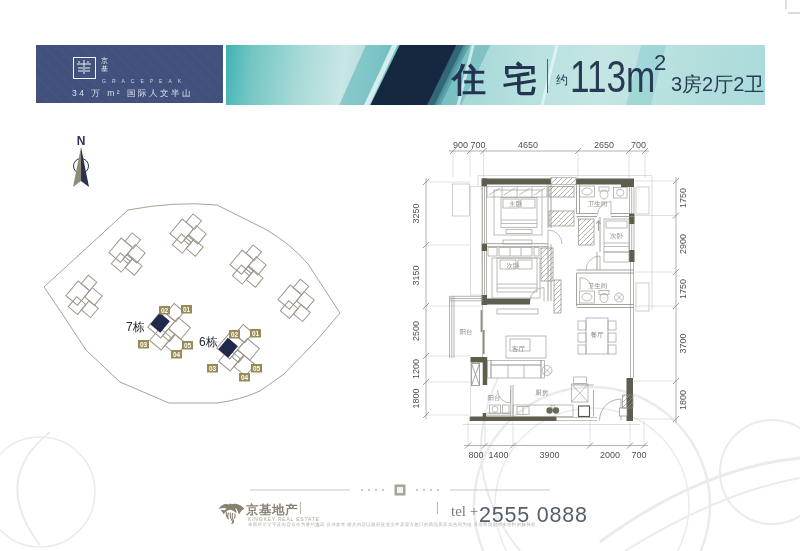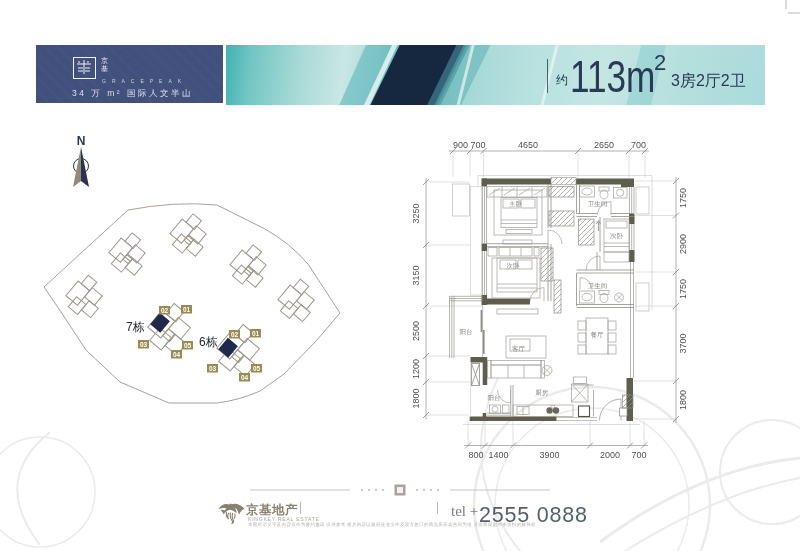--- a/index.html
+++ b/index.html
@@ -47,29 +47,30 @@
   <div class="abs" style="left:128px;top:-12px;width:34px;height:85px;background:#49aeb4;transform:rotate(24deg);opacity:.5;"></div>
   <div class="abs" style="left:152px;top:-12px;width:5px;height:85px;background:#eef8f6;transform:rotate(25deg);opacity:.8;"></div>
 
   <div class="abs" style="left:160px;top:-30px;width:60px;height:130px;background:#16283f;transform:rotate(26deg);border-radius:0 0 90px 14px;"></div>
   <div class="abs" style="left:214px;top:-30px;width:12px;height:130px;background:#3d7b8c;transform:rotate(26deg);opacity:.75;"></div>
   <div class="abs" style="left:222px;top:-30px;width:24px;height:130px;background:#5fb0b4;transform:rotate(26deg);opacity:.55;"></div>
   <div class="abs" style="left:238px;top:-12px;width:2.5px;height:85px;background:#ffffff;transform:rotate(14deg);opacity:.6;"></div>
   <div class="abs" style="left:322px;top:-12px;width:2.5px;height:85px;background:#ffffff;transform:rotate(14deg);opacity:.5;"></div>
   <div class="abs" style="left:408px;top:-12px;width:24px;height:85px;background:#8fcfd0;transform:rotate(14deg);opacity:.6;"></div>
 
+  <div class="abs" style="left:226px;top:12px;color:#223450;font-size:34px;font-weight:bold;letter-spacing:17px;">住宅</div>
 
   <div class="abs" style="left:321px;top:14px;width:1.4px;height:34px;background:#49606e;"></div>
 
   <div class="abs" style="left:330px;top:27px;color:#23354f;font-size:12px;">约</div>
 
   <div class="abs" style="left:344px;top:7px;color:#283a54;font-size:44px;transform:scaleX(0.8);transform-origin:0 0;">113m</div>
   <div class="abs" style="left:428px;top:5px;color:#283a54;font-size:22px;">2</div>
 
-  <div class="abs" style="left:445px;top:26px;color:#283a54;font-size:16px;">3房2厅2卫</div>
+  <div class="abs" style="left:445px;top:26px;color:#283a54;font-size:20px;">3房2厅2卫</div>
 </div>
 
 <svg class="abs" style="left:0;top:0" width="800" height="551" viewBox="0 0 800 551">
 
   <g>
     <text x="81" y="145" font-size="12" font-weight="bold" fill="#2c3550" text-anchor="middle" font-family="Liberation Sans,sans-serif">N</text>
     <circle cx="81" cy="166" r="7.5" fill="none" stroke="#2c3550" stroke-width="1"></circle>
     <path d="M81 147 L73 187 L81 181 Z" fill="#8f8c76"></path>
     <path d="M81 147 L89 187 L81 181 Z" fill="#2b3350"></path>
   </g>

